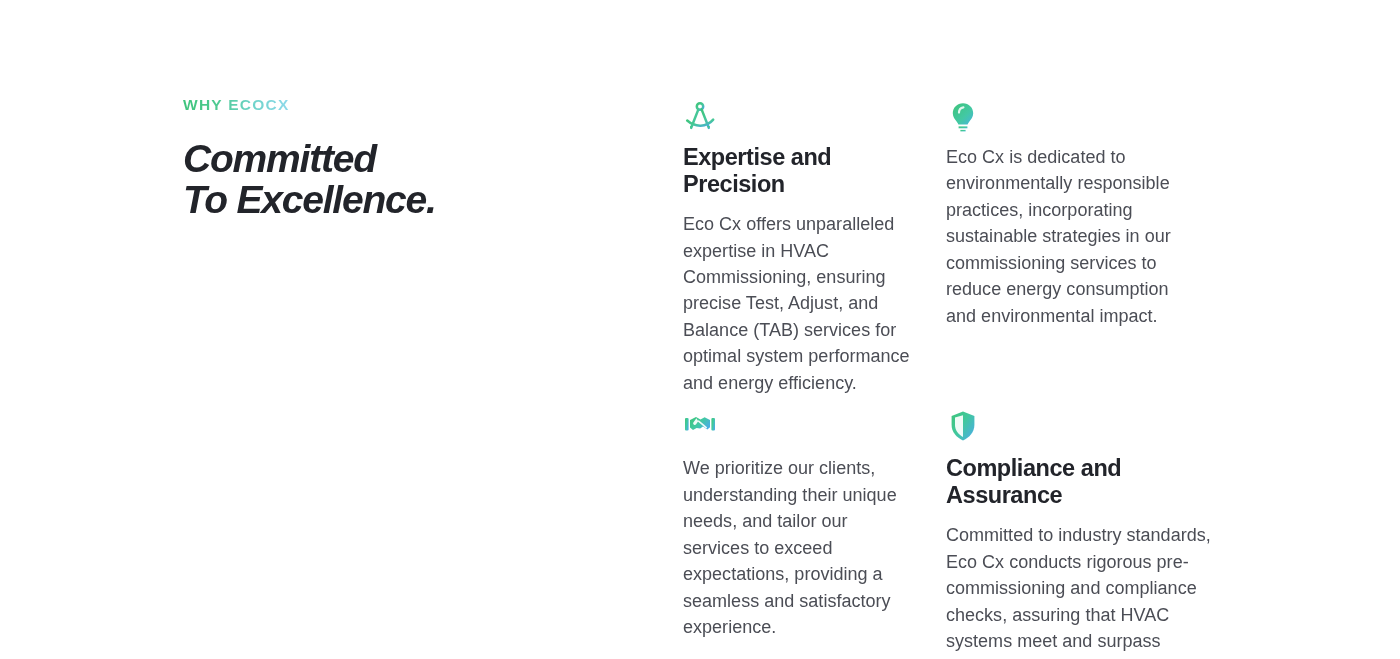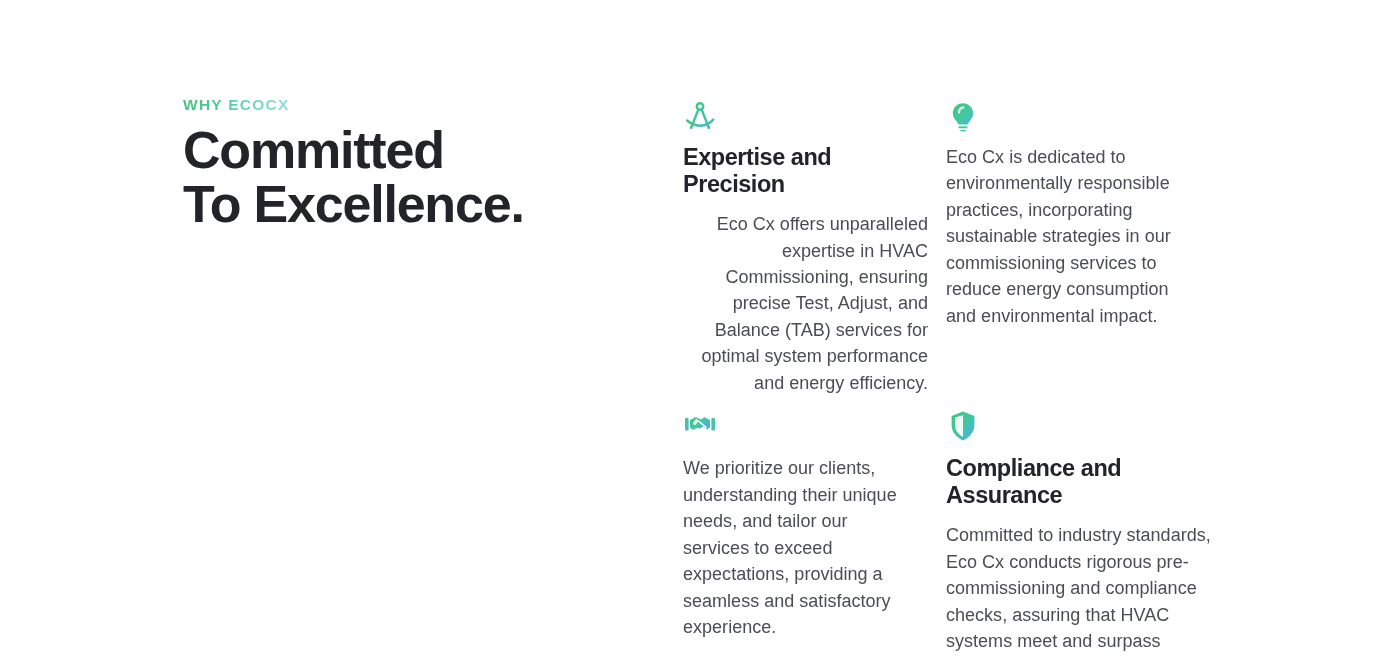--- a/index.html
+++ b/index.html
@@ -37,27 +37,28 @@
     background: linear-gradient(90deg, #3fc47c 0%, #4dc98f 30%, #6ed3c9 65%, #8fd9ec 100%);
     -webkit-background-clip: text;
     background-clip: text;
     color: transparent;
     -webkit-text-fill-color: transparent;
     display: inline-block;
     white-space: nowrap;
   }
 
   .headline {
-    margin-top: 8px;
-    font-size: 52px;
+    margin-top: 24px;
+    font-size: 39px;
     font-weight: 700;
     line-height: 1.05;
     letter-spacing: -1.2px;
     color: #22242a;
     white-space: pre-line;
+    font-style: italic;
   }
 
   
   .features {
     position: absolute;
     left: 683px;
     top: 100px;
     width: 520px;
     display: grid;
     grid-template-columns: 240px 252px;
@@ -97,21 +98,21 @@
 
   .feature-body {
     font-size: 18px;
     line-height: 1.47;
     color: #4b4d55;
     margin: 0;
     letter-spacing: 0.02px;
   }
 
   
-  .feature[data-idx="0"] .feature-body { width: 245px; text-align: right; }
+  .feature[data-idx="0"] .feature-body { width: 245px; }
   .feature[data-idx="1"] .feature-body { width: 252px; }
   .feature[data-idx="2"] .feature-body { width: 222px; }
   .feature[data-idx="3"] .feature-body { width: 266px; }
 
   .feature[data-idx="1"] .feature-title { white-space: nowrap; }
   .feature[data-idx="2"] .feature-title { white-space: nowrap; }
 
   .feature[data-idx="2"] .feature-icon,
   .feature[data-idx="3"] .feature-icon { margin-bottom: 12px; }
 </style>

